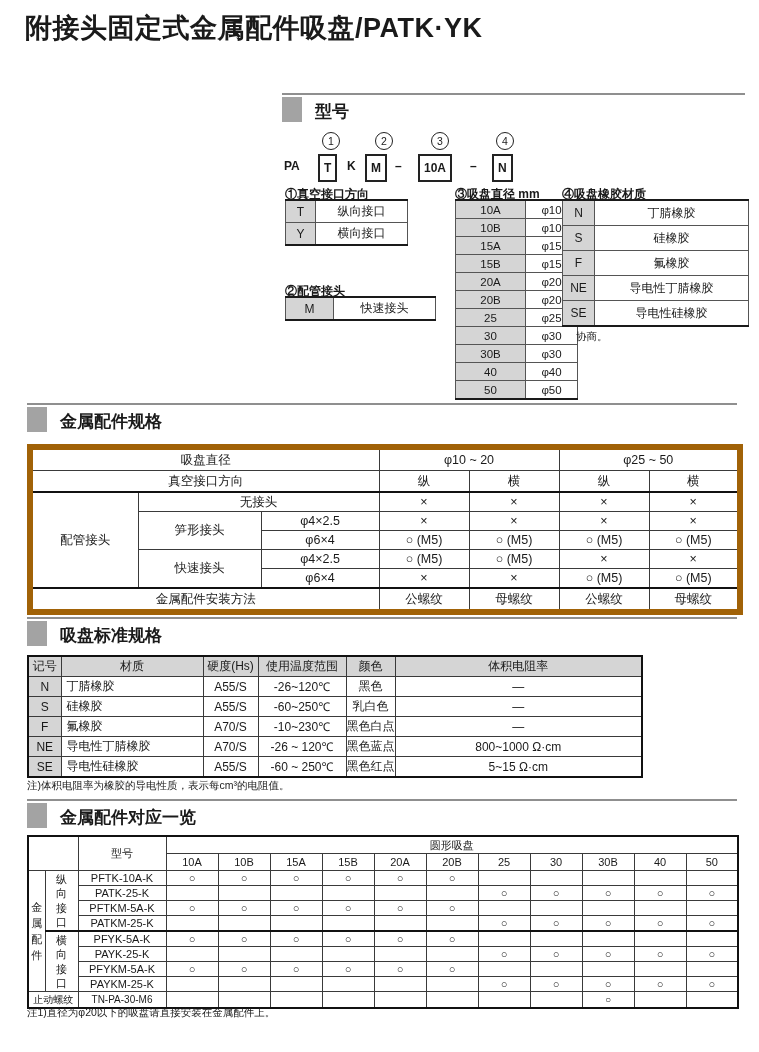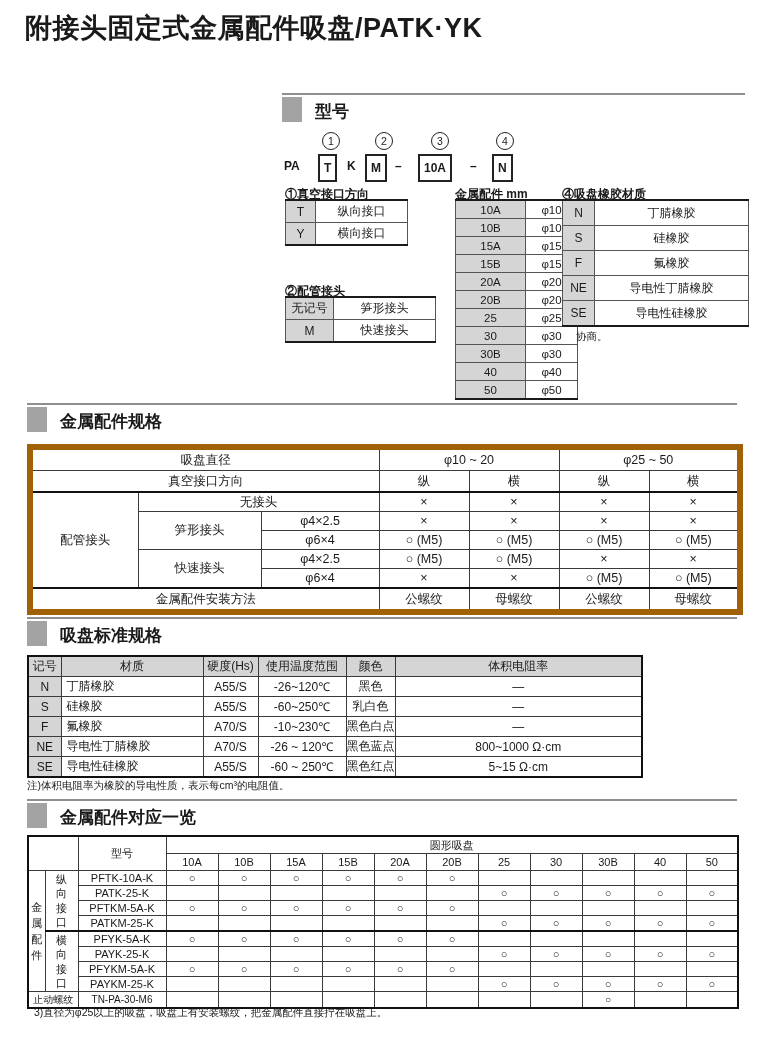--- a/index.html
+++ b/index.html
@@ -101,32 +101,28 @@
 </tbody>
   </table>
 
 <div class="abs mini-label" style="left:285px;top:283px;">②配管接头</div>
 <table class="abs mini t2" style="left:285px;top:296px;">
   <colgroup>
       <col style="width:48px;">
       <col style="width:102px;">
     </colgroup>
   <tbody>
-      <tr>
-        <td class="key">无记号</td>
-        <td>笋形接头</td>
-      </tr>
   <tr>
         <td class="key">M</td>
         <td>快速接头</td>
       </tr>
 </tbody>
   </table>
 
-<div class="abs mini-label" style="left:455px;top:186px;">金属配件 mm</div>
+<div class="abs mini-label" style="left:455px;top:186px;">③吸盘直径 mm</div>
 <table class="abs mini t3" style="left:455px;top:199px;">
   <colgroup>
       <col style="width:70px;">
       <col style="width:52px;">
     </colgroup>
   <tbody>
       <tr>
         <td class="key">10A</td>
         <td>φ10</td>
       </tr>
@@ -519,14 +515,14 @@
     <td></td>
     <td></td>
     <td></td>
     <td>○</td>
     <td></td>
     <td></td>
   </tr>
 </tbody>
   </table>
 <div class="abs notes" style="left:27px;top:1005px;">
-  <div class="ind">3)直径为φ25以上的吸盘，吸盘上有安装螺纹，把金属配件直接拧在吸盘上。</div>
+  <div>注1)直径为φ20以下的吸盘请直接安装在金属配件上。</div>
 </div>
 
 </body></html>

